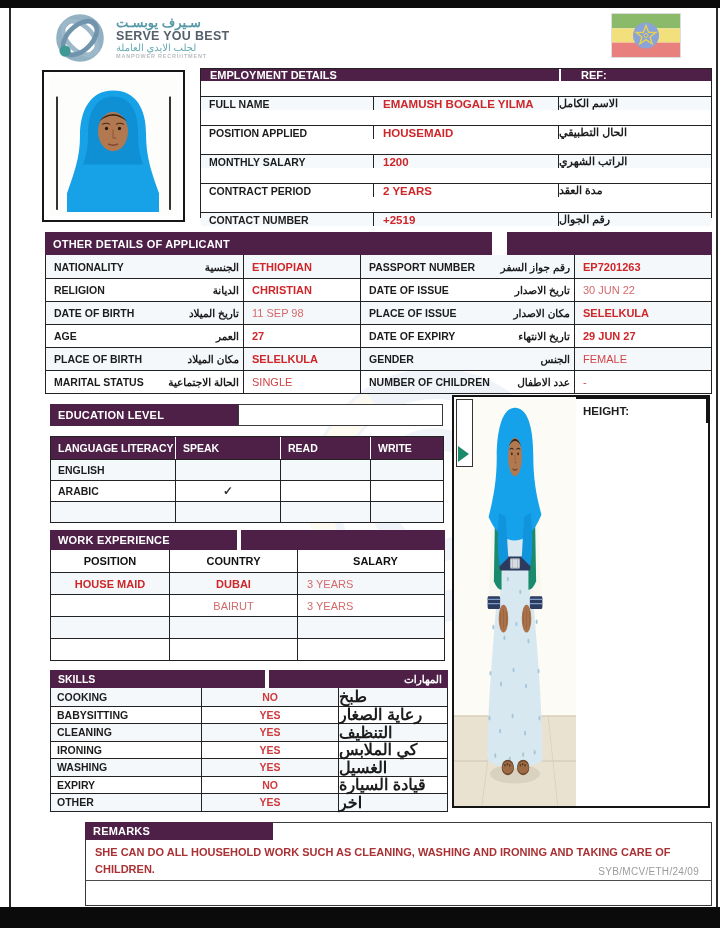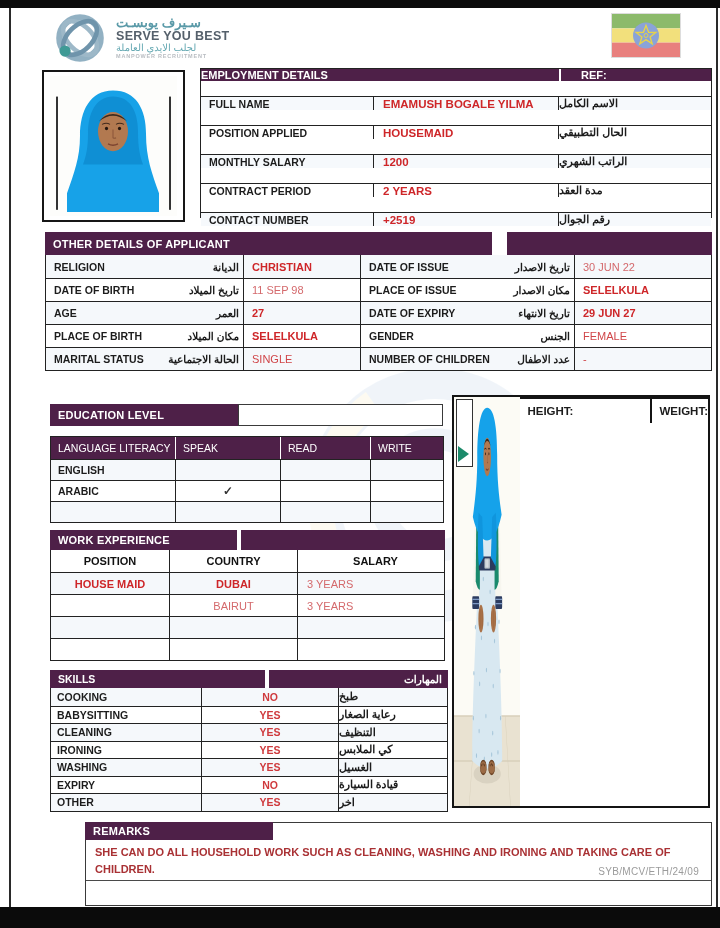--- a/index.html
+++ b/index.html
@@ -31,21 +31,21 @@
   
   #passport-photo { left:42px; top:70px; width:143px; height:152px; background:#fff; border:2px solid #161616; padding:4px 6px; }
   #passport-photo svg { width:100%; height:100%; }
 
   
   .ph { background:#4e2048; color:#fff; font-weight:bold; font-size:11px; display:flex; align-items:center; padding-left:8px; letter-spacing:.2px; }
 
   
   #employment { left:200px; top:68px; width:512px; height:150px; border:1.5px solid #222; display:flex; flex-direction:column; background:#fff; }
   #emp-header { height:25px; display:flex; background:#4e2048; }
-  #emp-title { flex:0 0 358px; color:#fff; font-weight:bold; font-size:11px; display:flex; align-items:center; }
+  #emp-title { flex:0 0 358px; color:#fff; font-weight:bold; font-size:11px; display:flex; align-items:center; padding-left:9px; }
   #emp-ref { flex:1; border-left:2px solid #fff; color:#fff; font-weight:bold; font-size:11px; display:flex; align-items:center; padding-left:20px; }
   .emp-row { display:flex; border-top:1px solid #222; height:23px;margin-top:15px; }
   .emp-row:last-child { flex:1; }
   .emp-row .c1 { flex:0 0 172px; font-size:10.5px; font-weight:600; display:flex; align-items:center; padding-left:8px; }
   .emp-row .c2 { flex:0 0 186px; border-left:1px solid #222; border-right:1px solid #222; color:#ce2629; font-weight:bold; font-size:11.5px; display:flex; align-items:center; padding-left:9px; }
   .emp-row .c3 { flex:1; font-size:11px; font-weight:bold; display:flex; align-items:center; justify-content:flex-end; padding-right:8px; direction:rtl; }
   .emp-row:nth-child(even) { background:#f6f9fc; }
 
   
   #other-details { left:45px; top:232px; width:667px; }
@@ -65,21 +65,21 @@
   .val.lt { color:#d4696c; font-weight:normal; }
   .val.rg { color:#d04548; font-weight:normal; }
 
   
   #edu-header { left:50px; top:404px; width:188px; height:22px; }
   #edu-box { left:238px; top:404px; width:205px; height:22px; background:#fff; border:1.5px solid #3a3a3a; font-size:10.5px; }
 
   
   #language { left:50px; top:436px; width:394px; border:1.5px solid #222; background:#fff; }
   .lg-head { display:flex; height:22px; background:#4e2048; }
-  .lg-head div { color:#fff; font-weight:normal; font-size:10.5px; display:flex; align-items:center; padding-left:7px; border-left:1.5px solid #fff; }
+  .lg-head div { color:#fff; font-weight:bold; font-size:10.5px; display:flex; align-items:center; padding-left:7px; border-left:1.5px solid #fff; }
   .lg-head div:first-child { border-left:none; }
   .lg-c1 { flex:0 0 124px; } .lg-c2 { flex:0 0 105px; } .lg-c3 { flex:0 0 90px; } .lg-c4 { flex:1; }
   .lg-row { display:flex; height:21px; border-top:1px solid #222; }
   .lg-row div { display:flex; align-items:center; font-size:10.5px; font-weight:600; padding-left:7px; border-left:1px solid #222; }
   .lg-row div:first-child { border-left:none; }
   .lg-row:nth-child(even) { background:#f5f8fb; }
   .lg-row .chk { justify-content:center; padding-left:0; font-size:12px; color:#333; }
 
   
   #workexp { left:50px; top:530px; width:395px; }
@@ -101,21 +101,21 @@
   #sk-bar { height:18px; position:relative; display:flex; align-items:center; justify-content:space-between; padding:0 6px 0 8px; background:#4e2048; }
   #sk-bar .t { color:#fff; font-weight:bold; font-size:10.5px; }
   #sk-bar .ta { color:#fff; font-weight:bold; font-size:10.5px; direction:rtl; }
   #sk-bar .notch { position:absolute; left:215px; top:0; width:4px; height:18px; background:#fff; }
   #sk-table { border:1.5px solid #222; border-top:none; background:#fff; }
   .sk-row { display:flex; height:17.5px; border-top:1px solid #222; }
   .sk-row:first-child { border-top:none; }
   .sk-row:nth-child(odd) { background:#f5f8fb; }
   .sk-row .n { flex:0 0 150px; display:flex; align-items:center; padding-left:6px; font-size:10.5px; font-weight:600; }
   .sk-row .v { flex:0 0 138px; border-left:1px solid #222; border-right:1px solid #222; display:flex; align-items:center; justify-content:center; color:#cf3a3d; font-weight:600; font-size:10.5px; }
-  .sk-row .a { flex:1; display:flex; align-items:center; justify-content:flex-end; padding-right:6px; font-size:11px; font-weight:bold; direction:rtl;font-family:Liberation Serif, serif; }
+  .sk-row .a { flex:1; display:flex; align-items:center; justify-content:flex-end; padding-right:6px; font-size:16px; font-weight:bold; direction:rtl; }
 
   
   #photo-box { left:452px; top:395px; width:258px; height:413px; border:2px solid #141414; background:#fff; display:flex; flex-direction:row; }
   #photo-area { flex:1; position:relative; overflow:hidden; }
   #photo-area svg { width:100%; height:100%; display:block; }
   #photo-tab { position:absolute; left:2px; top:2px; width:17px; height:68px; background:#fff; border:1.5px solid #333; }
   #photo-tab .tri { position:absolute; left:1px; top:46px; width:0; height:0; border-top:8px solid transparent; border-bottom:8px solid transparent; border-left:11px solid #1c8a6a; }
   #hw-row { height:26px; border-top:2px solid #141414; display:flex; }
   #hw-row .h { flex:0 0 132px; border-right:2px solid #141414; display:flex; align-items:center; padding-left:7px; font-weight:bold; font-size:11.5px; }
   #hw-row .w { flex:1; display:flex; align-items:center; padding-left:7px; font-weight:bold; font-size:11.5px; }
@@ -222,20 +222,36 @@
     <div class="c3">رقم الجوال</div>
   </div>
 </div>
 
 <div class="abs" id="other-details">
   <div id="od-header" class="ph">
     <span>OTHER DETAILS OF APPLICANT</span>
     <span class="notch"></span>
   </div>
   <div id="od-table">
+    <div class="od-row">
+      <div class="od-l">
+          <span class="en">NATIONALITY</span>
+          <span class="ar">الجنسية</span>
+        </div>
+      <div class="od-lv">
+          <span class="val">ETHIOPIAN</span>
+        </div>
+      <div class="od-r">
+          <span class="en">PASSPORT NUMBER</span>
+          <span class="ar">رقم جواز السفر</span>
+        </div>
+      <div class="od-rv">
+          <span class="val">EP7201263</span>
+        </div>
+    </div>
     <div class="od-row">
       <div class="od-l">
           <span class="en">RELIGION</span>
           <span class="ar">الديانة</span>
         </div>
       <div class="od-lv">
           <span class="val">CHRISTIAN</span>
         </div>
       <div class="od-r">
           <span class="en">DATE OF ISSUE</span>
@@ -493,21 +509,20 @@
       <circle cx="138" cy="344" r="1.2" fill="#4a2c18"></circle>
         <circle cx="143" cy="343" r="1.2" fill="#4a2c18"></circle>
         <circle cx="148" cy="344" r="1.2" fill="#4a2c18"></circle>
     </svg>
     <div id="photo-tab">
         <span class="tri"></span>
       </div>
   </div>
   <div id="hw-row">
     <div class="h">HEIGHT:</div>
-    <div class="w">WEIGHT:</div>
   </div>
 </div>
 
 <div id="remarks">
   <div id="rm-header" class="ph">
     <span>REMARKS</span>
   </div>
   <div id="rm-text">SHE CAN DO ALL HOUSEHOLD WORK SUCH AS CLEANING, WASHING AND IRONING AND TAKING CARE OF CHILDREN.</div>
   <div id="rm-code">SYB/MCV/ETH/24/09</div>
   <div id="rm-line"></div>

